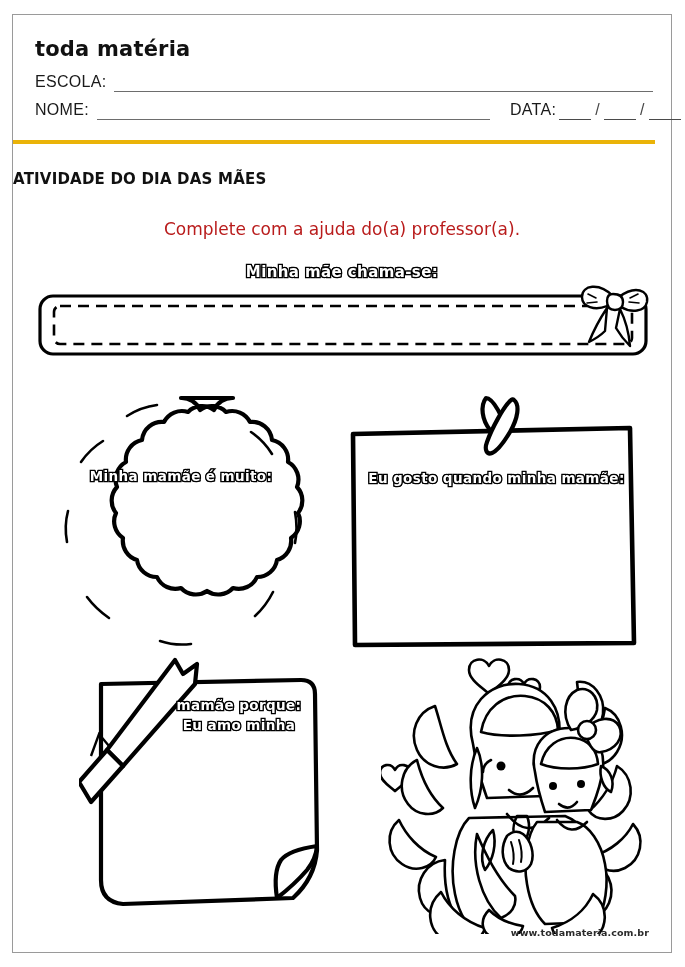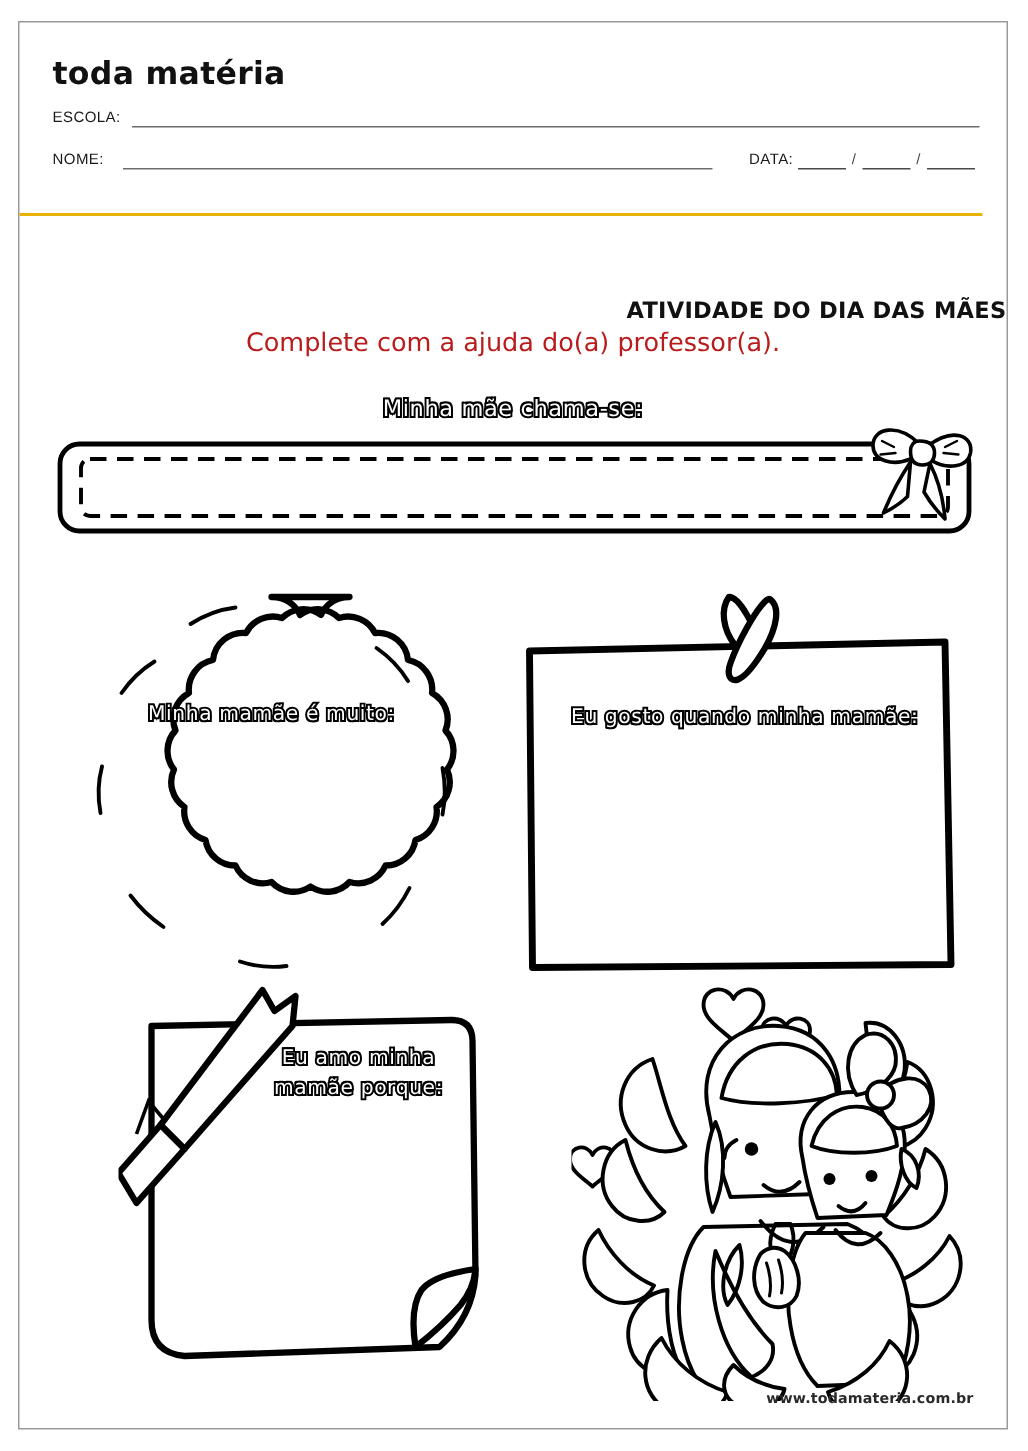--- a/index.html
+++ b/index.html
@@ -22,37 +22,37 @@
     width: 660px; height: 939px;
     border: 1px solid #9a9a9a;
     background: #fff;
   }
 
   
   #header {
     position: absolute;
     left: 0; top: 0; right: 16px;
     height: 129px;
-    border-bottom: 2px solid #eab308;
+    border-bottom: 4px solid #eab308;
   }
   #logo {
     position: absolute;
     left: 22px; top: 22px;
     font-size: 21px;
     font-weight: 600;
     letter-spacing: .2px;
     color: #111;
     font-family: "DejaVu Sans", sans-serif;
   }
   .field-row {
     position: absolute;
     left: 22px;
     display: flex;
     align-items: flex-end;
-    font-size: 10px;
+    font-size: 16px;
     letter-spacing: .3px;
     color: #1a1a1a;
   }
   #row-escola { top: 58px; width: 618px; }
   #row-nome   { top: 86px; width: 618px; justify-content: space-between; }
   .field-label { white-space: nowrap; padding-bottom: 1px; }
   .rule {
     flex: 1 1 auto;
     border-bottom: 1.4px solid #6d6d6d;
     margin-left: 8px;
@@ -74,40 +74,40 @@
   .slash { padding: 0 1px 1px 1px; color: #4a4a4a; }
 
   
   #sheet {
     position: absolute;
     left: 0; top: 129px; right: 0; bottom: 0;
   }
 
   #worksheet-title {
     position: absolute;
-    top: 54px; left: 0; right: 0;
-    text-align: right;
+    top: 26px; left: 0; right: 0;
+    text-align: left;
     font-size: 15px;
     font-weight: bold;
     letter-spacing: .2px;
     font-family: "DejaVu Sans", sans-serif;
   }
   #worksheet-instruction {
     position: absolute;
     top: 75px; left: 0; right: 0;
     text-align: center;
     font-size: 17px;
     font-family: "DejaVu Sans", sans-serif;
     color: #b91c1c;
   }
 
   
   .bubble-text {
     font-family: "DejaVu Sans", sans-serif;
-    font-weight: normal;
+    font-weight: bold;
     color: #ffffff;
     -webkit-text-stroke: 2.6px #000;
     paint-order: stroke fill;
     text-shadow:
       -1px -1px 0 #000,  1px -1px 0 #000,
       -1px  1px 0 #000,  1px  1px 0 #000;
     letter-spacing: .4px;
     white-space: nowrap;
     text-align: center;
   }
@@ -309,22 +309,22 @@
           q9 -11 10 -24 Z"></path>
 
         <g fill="#fff" stroke="#000" stroke-width="4.2" stroke-linejoin="round">
           <path d="M96 6 L104 20 L118 10 L116 30 L44 112 L28 96 Z"></path>
           <path d="M28 96 L44 112 L12 148 L0 128 Z"></path>
           <path d="M22 30 L62 48 L40 74 L10 56 Z" opacity="0"></path>
         </g>
         <path fill="none" stroke="#000" stroke-width="2.4" d="M30 92 L20 80 L12 102"></path>
       </svg>
       <div id="note-label" class="bubble-text">
+        <div>mamãe porque:</div>
         <div>Eu amo minha</div>
-        <div>mamãe porque:</div>
       </div>
     </div>
 
     <div id="illustration">
       <svg width="272" height="290" viewBox="0 0 272 290">
         <g fill="#fff" stroke="#000" stroke-width="2.6" stroke-linejoin="round" stroke-linecap="round">
 
           <g>
             <path d="M108 22 c-5 -10 -20 -8 -20 4 c0 10 14 18 20 24 c6 -6 20 -14 20 -24 c0 -12 -15 -14 -20 -4 Z"></path>
           </g>

